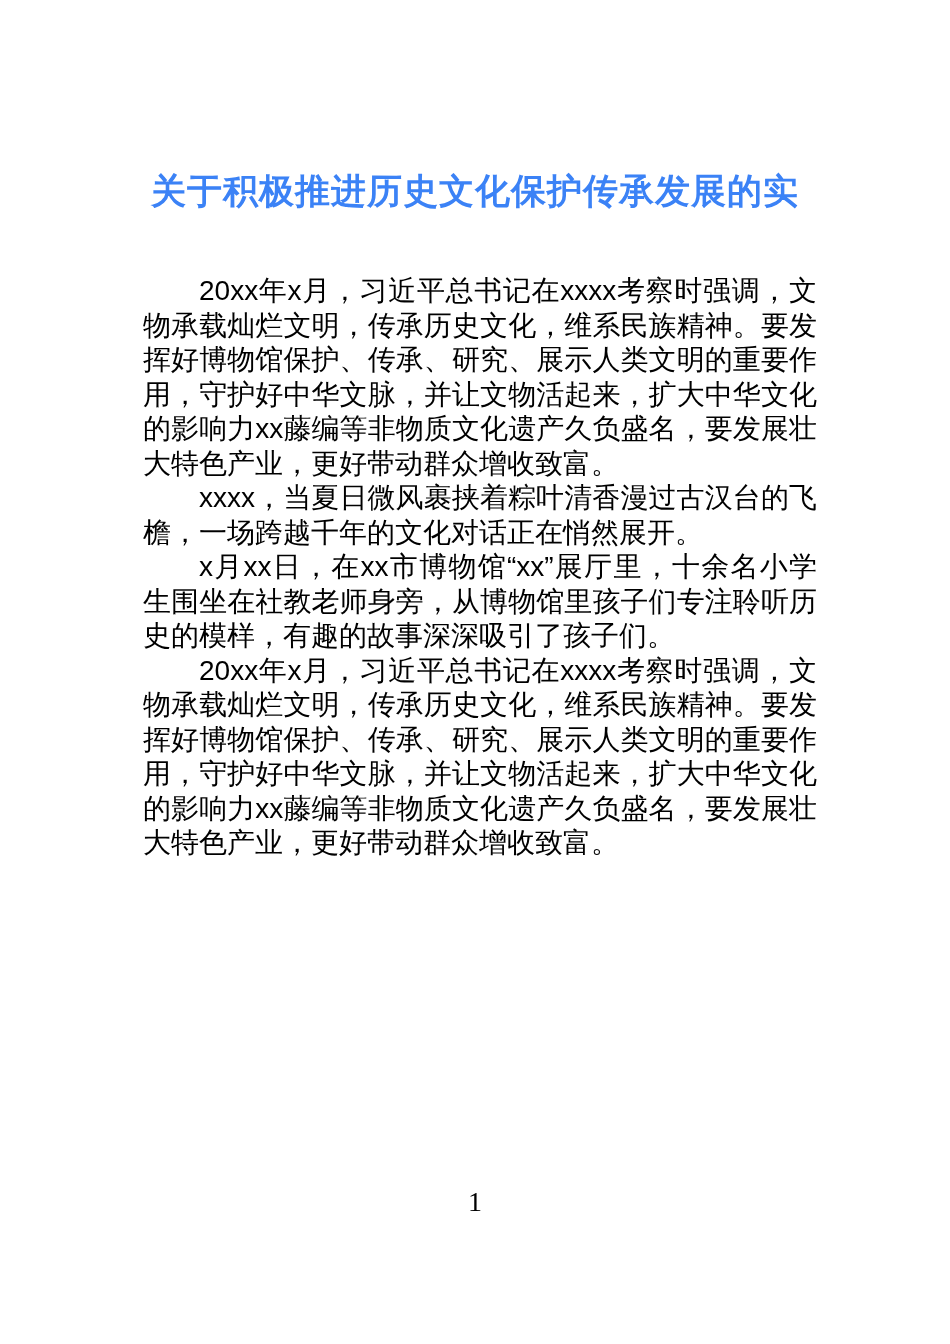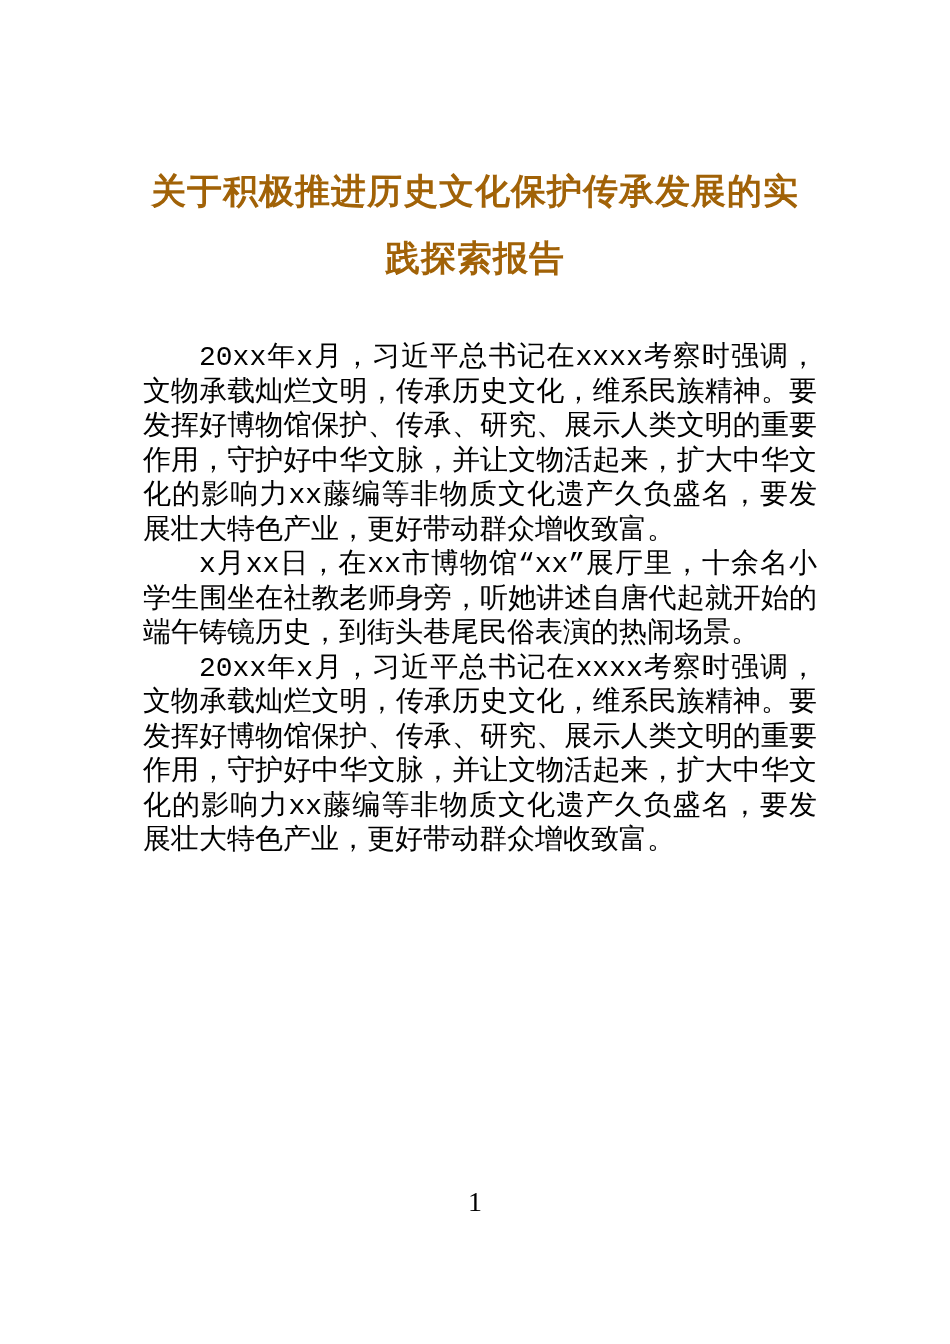--- a/index.html
+++ b/index.html
@@ -18,28 +18,28 @@
     box-sizing: border-box;
   }
   .doc-title {
     padding-top: 157px;
     text-align: center;
     font-family: "Liberation Sans", "DejaVu Sans", sans-serif;
     font-weight: 700;
     font-size: 35px;
     line-height: 67px;
     letter-spacing: 1px;
-    color: #a16207;
+    color: #3b82f6;
   }
   .doc-title .title-line {
     white-space: nowrap;
   }
   .doc-body {
     margin: 50px 133px 0 143px;
-    font-family: Liberation Mono, monospace;
+    font-family: Liberation Sans, sans-serif;
     font-size: 28px;
     line-height: 34.5px;
     text-align: justify;
     text-justify: inter-ideograph;
     color: #000000;
   }
   .doc-body p {
     margin: 0;
     padding: 0;
     text-indent: 2em;
@@ -57,26 +57,26 @@
     color: #000000;
   }
 </style>
 </head>
 <body>
 
 <div class="page">
 
   <div class="doc-title">
     <div class="title-line">关于积极推进历史文化保护传承发展的实</div>
-    <div class="title-line">践探索报告</div>
   </div>
 
   <div class="doc-body">
     <p>20xx年x月，习近平总书记在xxxx考察时强调，文物承载灿烂文明，传承历史文化，维系民族精神。要发挥好博物馆保护、传承、研究、展示人类文明的重要作用，守护好中华文脉，并让文物活起来，扩大中华文化的影响力xx藤编等非物质文化遗产久负盛名，要发展壮大特色产业，更好带动群众增收致富。</p>
-    <p>x月xx日，在xx市博物馆“xx”展厅里，十余名小学生围坐在社教老师身旁，听她讲述自唐代起就开始的端午铸镜历史，到街头巷尾民俗表演的热闹场景。</p>
+    <p>xxxx，当夏日微风裹挟着粽叶清香漫过古汉台的飞檐，一场跨越千年的文化对话正在悄然展开。</p>
+    <p>x月xx日，在xx市博物馆“xx”展厅里，十余名小学生围坐在社教老师身旁，从博物馆里孩子们专注聆听历史的模样，有趣的故事深深吸引了孩子们。</p>
     <p>20xx年x月，习近平总书记在xxxx考察时强调，文物承载灿烂文明，传承历史文化，维系民族精神。要发挥好博物馆保护、传承、研究、展示人类文明的重要作用，守护好中华文脉，并让文物活起来，扩大中华文化的影响力xx藤编等非物质文化遗产久负盛名，要发展壮大特色产业，更好带动群众增收致富。</p>
   </div>
 
   <div class="page-footer">
     <span>1</span>
   </div>
 
 </div>
 
 </body></html>

